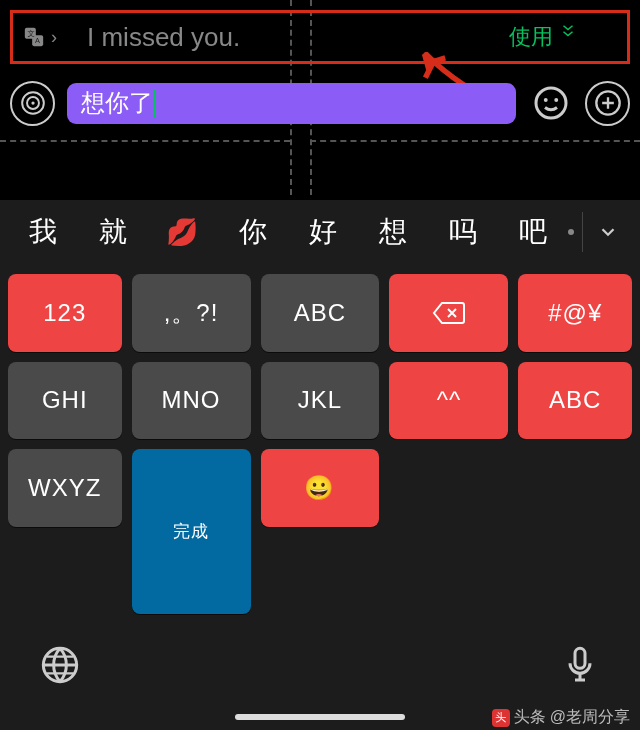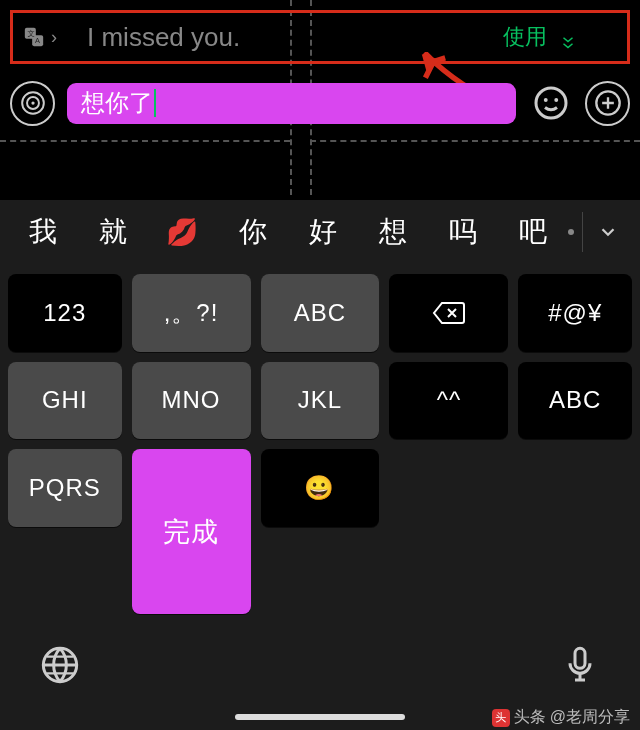--- a/index.html
+++ b/index.html
@@ -7,34 +7,34 @@
   .root { width: 640px; height: 730px; background: #000; position: relative; }
 
   .translate-bar {
     position: absolute; left: 10px; right: 10px; top: 10px; height: 54px;
     border: 3px solid #d62c1a; display: flex; align-items: center;
     padding: 0 10px; color: #888;
   }
   .tb-icon { width: 22px; height: 22px; fill: #888; margin-right: 6px; }
   .tb-chevron { font-size: 18px; color: #888; margin-right: 30px; }
   .tb-text { flex: 1; font-size: 26px; color: #888; }
-  .tb-apply { color: #07c160; font-size: 22px; display: flex; align-items: flex-end; gap: 12px; margin-right: 40px; }
+  .tb-apply { color: #07c160; font-size: 22px; display: flex; align-items: flex-start; gap: 6px; margin-right: 40px; }
 
   .arrow { position: absolute; top: 52px; left: 420px; width: 90px; height: 55px; }
 
   .input-row {
     position: absolute; left: 10px; right: 10px; top: 75px; height: 56px;
     display: flex; align-items: center; gap: 12px;
   }
   .circle-btn {
     width: 45px; height: 45px; border: 2px solid #ccc; border-radius: 50%;
     display: flex; align-items: center; justify-content: center; color: #ccc;
   }
   .input-box {
-    flex: 1; height: 41px; background: #d946ef; border-radius: 9px;
+    flex: 1; height: 41px; background: #8b5cf6; border-radius: 9px;
     display: flex; align-items: center; padding: 0 14px;
     font-size: 24px; color: #fff;
   }
   .cursor { display: inline-block; width: 2px; height: 28px; background: #07c160; margin-left: 1px; vertical-align: middle; }
 
   .crop-guides { position: absolute; top: 0; left: 0; width: 640px; height: 200px; pointer-events: none; }
   .dash-v1 { position:absolute; left:290px; top:0; height:195px; border-left:2px dashed #555; }
   .dash-v2 { position:absolute; left:310px; top:0; height:195px; border-left:2px dashed #555; }
   .dash-h1 { position:absolute; left:0px; top:140px; width:290px; border-top:2px dashed #555; }
   .dash-h2 { position:absolute; left:310px; top:140px; width:330px; border-top:2px dashed #555; }
@@ -57,24 +57,24 @@
     position:absolute; top:74px; left:8px; right:8px; height:340px;
     display:grid; grid-template-columns: 1.05fr 1.1fr 1.1fr 1.1fr 1.05fr;
     grid-template-rows: repeat(4, 1fr); gap:10px;
   }
   .key {
     background:#4a4a4a; border-radius:8px; color:#fff;
     display:flex; align-items:center; justify-content:center;
     font-size:24px; letter-spacing:1px;
     box-shadow: 0 1px 0 rgba(0,0,0,0.6);
   }
-  .key.dark { background:#000000;text-align:right; }
+  .key.dark { background:#ef4444;text-align:right; }
   .key.tall { grid-row: span 2; }
   .key.wide { grid-column: span 2; }
-  .key.blue { background:#d946ef; font-size:27px; }
+  .key.blue { background:#0369a1; font-size:17px; }
 
   .bottom-row {
     position:absolute; bottom:35px; left:0; right:0; height:60px;
     display:flex; align-items:center; justify-content:space-between;
     padding: 0 40px; color:#ccc;
   }
   .globe, .mic { width:40px; height:40px; }
 
   .home-ind { position:absolute; bottom:10px; left:50%; transform:translateX(-50%);
     width:170px; height:6px; background:#ddd; border-radius:3px; }
@@ -174,21 +174,21 @@
           </svg>
       </div>
 
       <div class="key dark">#@¥</div>
       <div class="key">GHI</div>
       <div class="key">MNO</div>
       <div class="key">JKL</div>
       <div class="key dark">^^</div>
 
       <div class="key dark">ABC</div>
-      <div class="key">PQRS</div>
+      <div class="key">WXYZ</div>
       <div class="key blue tall">完成</div>
 
       <div class="key dark">😀</div>
     </div>
 
     <div class="bottom-row">
       <svg class="globe" viewBox="0 0 24 24">
           <circle cx="12" cy="12" r="10" stroke="#ccc" stroke-width="1.8" fill="none"></circle>
           <path d="M2 12h20M12 2a15 15 0 010 20M12 2a15 15 0 000 20" stroke="#ccc" stroke-width="1.8" fill="none"></path>
           <path d="M4 7h16M4 17h16" stroke="#ccc" stroke-width="1.4" fill="none"></path>

